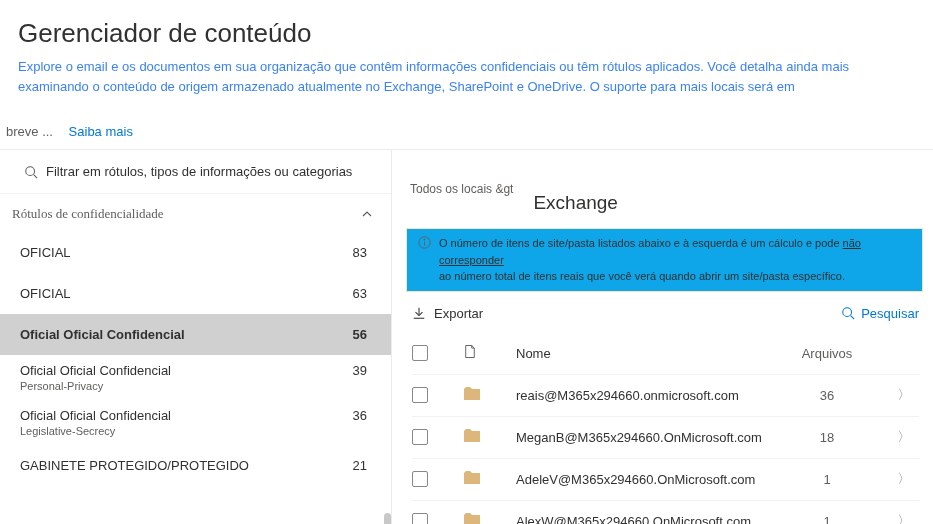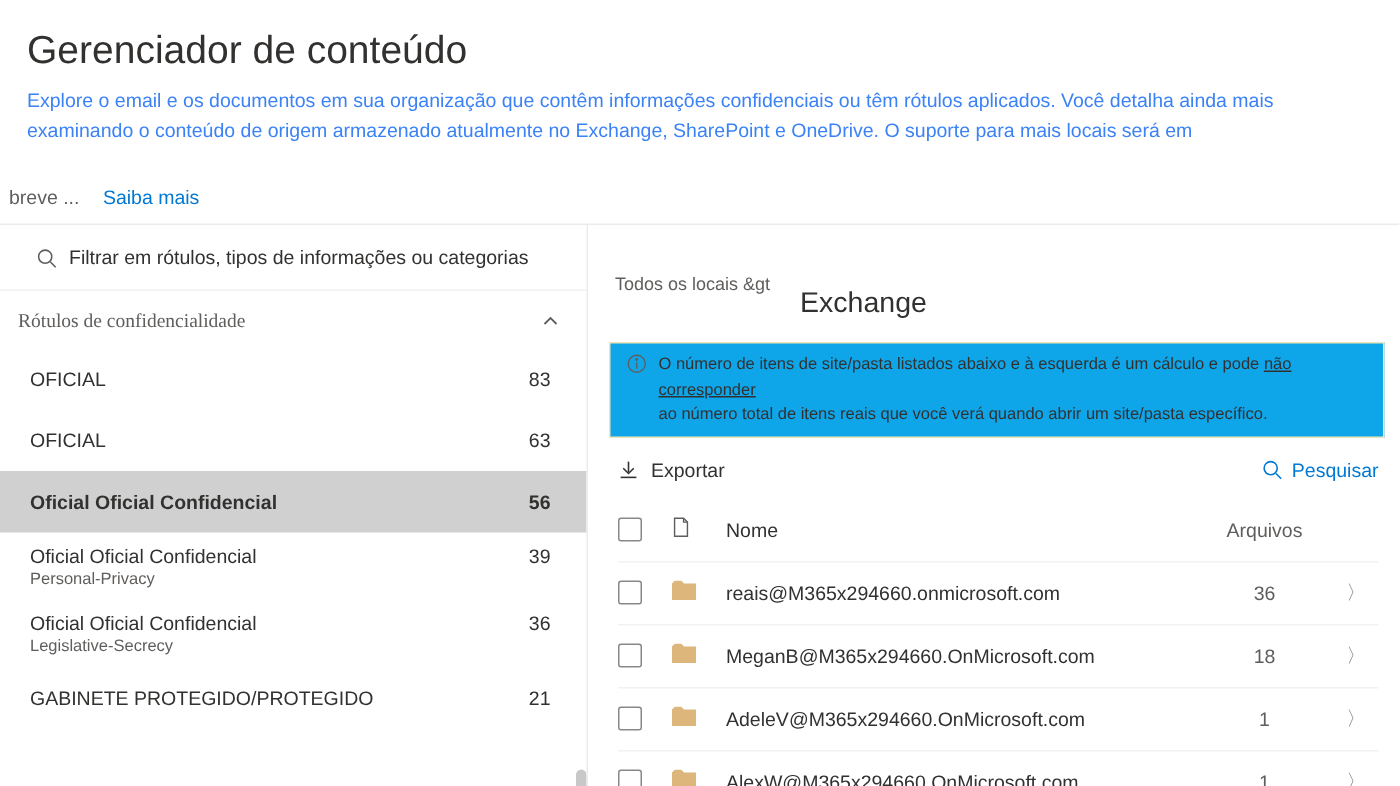--- a/index.html
+++ b/index.html
@@ -149,21 +149,21 @@
       flex-direction: column;
       padding: 0 14px 0 20px;
     }
     .thead, .trow {
       display: grid;
       grid-template-columns: 30px 30px 1fr 80px 30px;
       align-items: center;
       height: 42px;
       border-bottom: 1px solid #f3f2f1;
       font-size: 13px;
-      gap: 6px;
+      gap: 22px;
     }
     .thead { color:#323130; font-weight:400; }
     .thead .count-h, .trow .count { text-align:center; color:#605e5c; }
     .chkbox {
       width: 16px; height:16px; border:1px solid #8a8886; border-radius:2px; background:#fff;
     }
     .folder-icon { width:16px; height:13px; }
     .doc-icon { width:12px; height:15px; color:#605e5c; }
     .chev-right { color:#8a8886; text-align:center; }
     .name-cell { color:#323130; }

